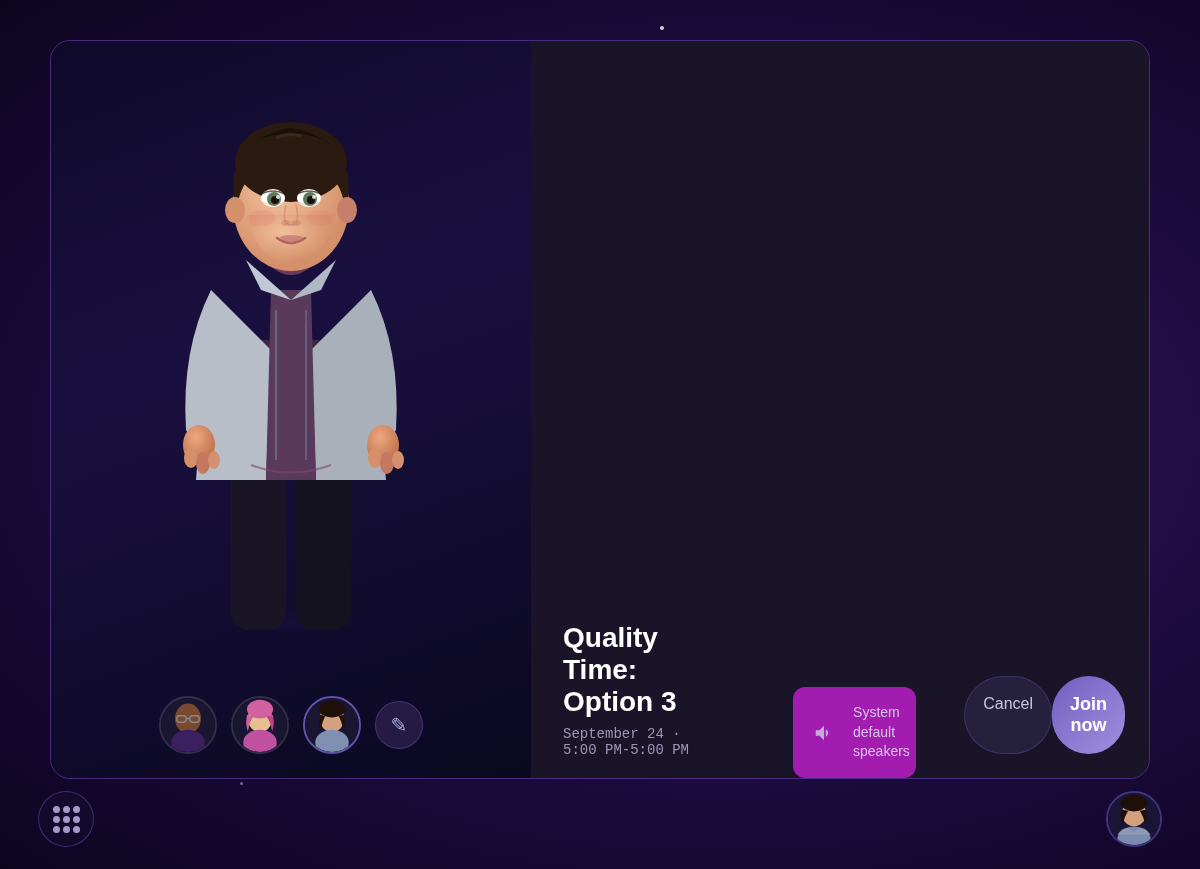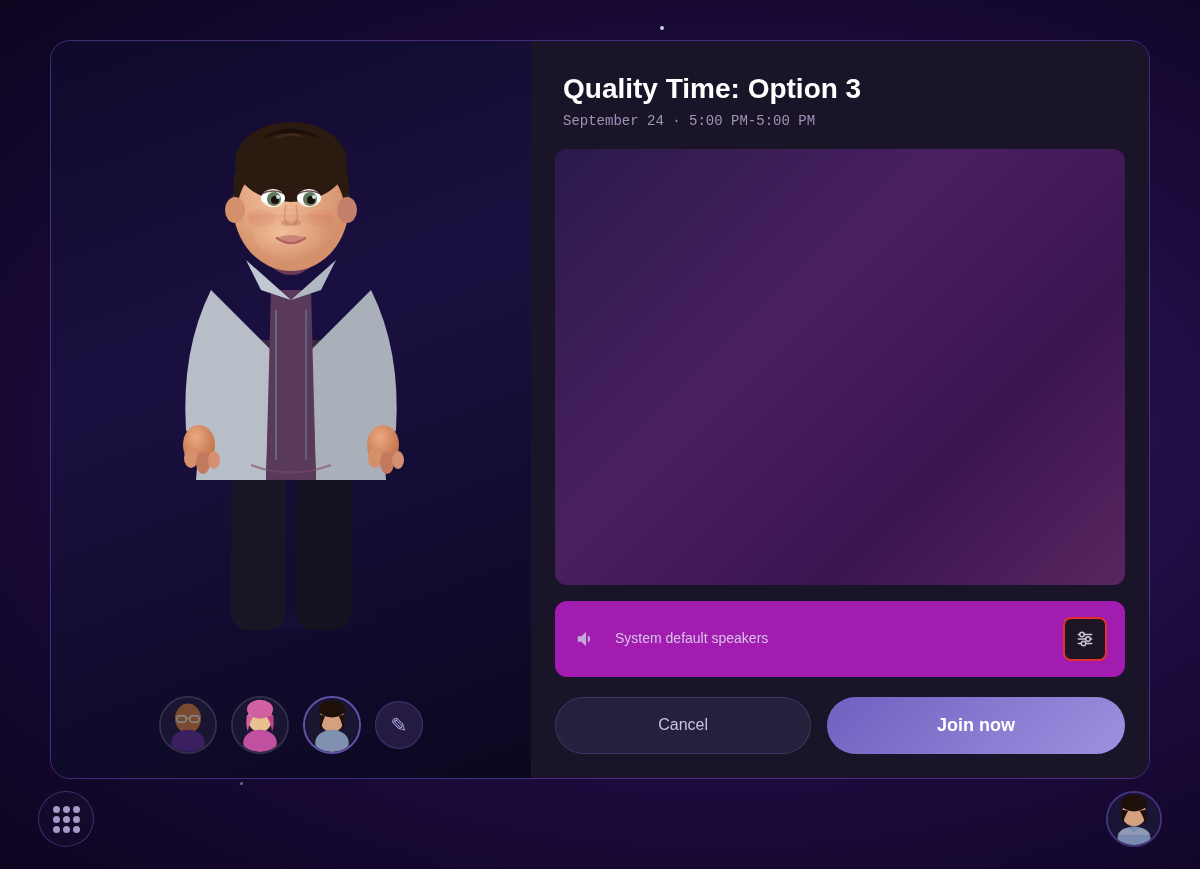--- a/index.html
+++ b/index.html
@@ -108,22 +108,23 @@
       color: rgba(200,200,255,0.8);
       font-size: 18px;
     }
 
     
     .right-panel {
       flex: 1;
       background: #1a1428;
       border-radius: 0 20px 20px 0;
       display: flex;
-      flex-direction: column;
-      overflow: hidden;
+      flex-direction: row;
+      overflow: hidden;
+      align-items: flex-end;
     }
 
     .event-header {
       padding: 32px 32px 20px 32px;
     }
 
     .event-title {
       font-size: 28px;
       font-weight: 700;
       color: #ffffff;
@@ -220,21 +221,20 @@
       top: 3px;
       width: 18px;
       height: 18px;
       border-radius: 50%;
       background: white;
     }
 
     .action-bar {
       display: flex;
       padding: 20px 24px 24px 24px;
-      gap: 16px;
     }
 
     .btn-cancel {
       flex: 1;
       padding: 18px;
       border-radius: 50px;
       background: rgba(40, 35, 65, 0.8);
       border: 1.5px solid rgba(120, 100, 200, 0.3);
       color: rgba(220, 215, 240, 0.9);
       font-size: 16px;

